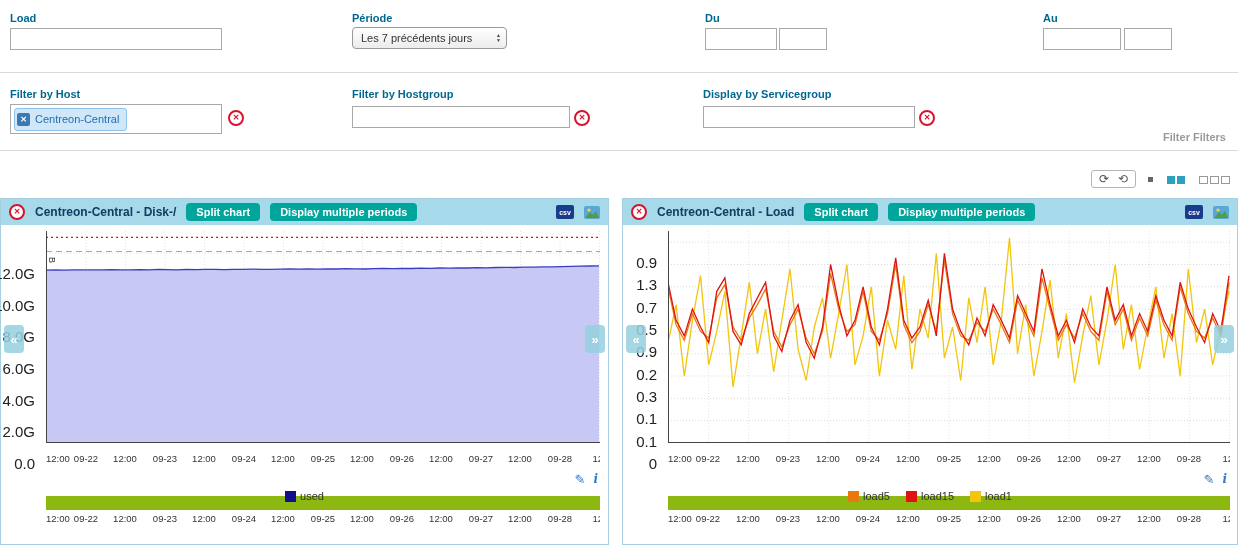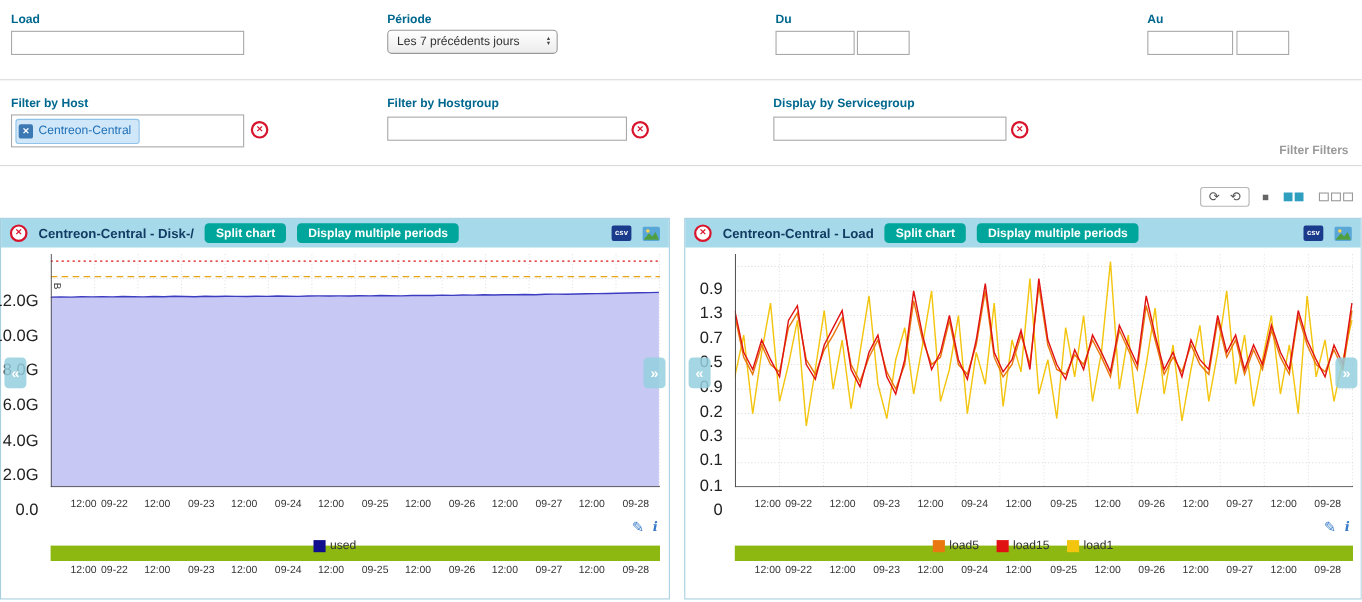--- a/index.html
+++ b/index.html
@@ -34,21 +34,21 @@
   .img-icon{display:inline-flex;cursor:pointer;}
   .chart-region{position:relative;height:228px;}
   .ytick{position:absolute;right:8px;font-size:15px;color:#222;margin-top:17px;}
   .yaxis{position:absolute;left:0;top:0;bottom:0;width:42px;}
   .unit{position:absolute;left:48px;top:30px;font-size:9px;color:#333;transform:rotate(90deg);}
   .plot{position:absolute;top:6px;}
   .nav{position:absolute;top:50%;transform:translateY(-50%);width:20px;height:28px;border:none;border-radius:4px;background:rgba(148,208,222,0.85);color:#fff;font-size:13px;font-weight:bold;cursor:pointer;}
   .nav.prev{left:3px;}
   .nav.next{right:3px;}
   .xaxis{margin-left:45px;position:relative;height:15px;overflow:hidden;font-size:9.5px;color:#333;}
-  .xtick{position:absolute;top:0;transform:translateX(-50%);white-space:nowrap;margin-left:18px;}
+  .xtick{position:absolute;top:0;transform:translateX(-50%);white-space:nowrap;}
   .xtick.first{transform:none;}
   .legend-row{position:relative;height:24px;display:flex;align-items:center;justify-content:center;font-size:11px;}
   .legend{display:flex;gap:16px;}
   .legend-item{display:flex;align-items:center;gap:4px;cursor:pointer;margin-top:32px;}
   .legend-sq{width:11px;height:11px;display:inline-block;}
   .mini-icons{position:absolute;right:10px;top:4px;display:flex;gap:8px;color:#3579c8;}
   .edit{font-size:13px;cursor:pointer;}
   .info{font-family:"DejaVu Serif",serif;font-style:italic;font-weight:bold;font-size:12px;cursor:pointer;}
   .strip{height:14px;margin:4px 0 3px 45px;background:#8cb811;cursor:crosshair;}
 </style>

